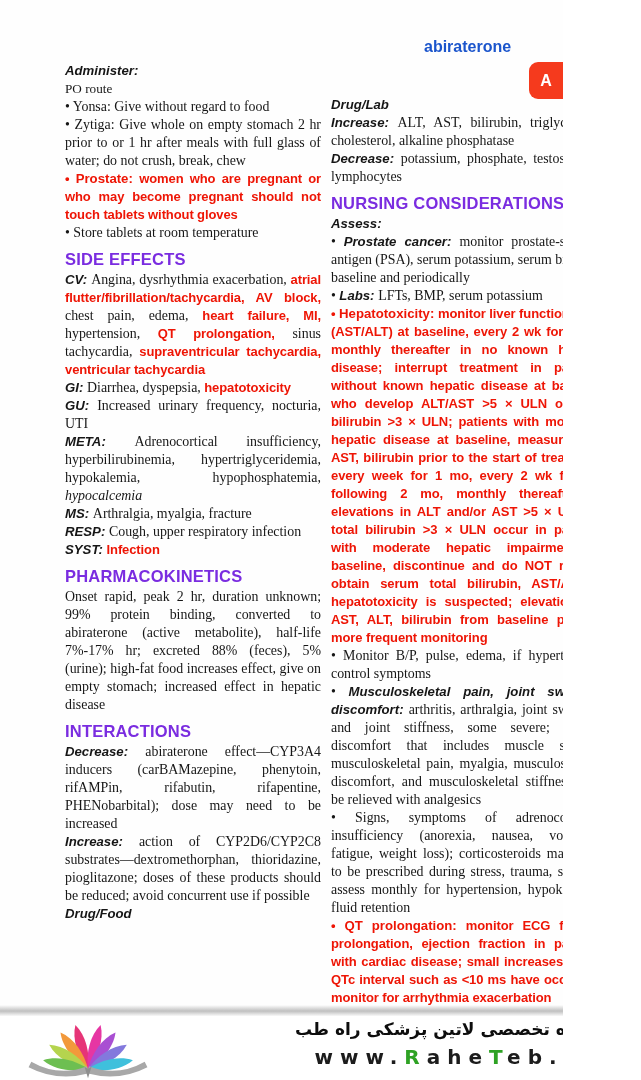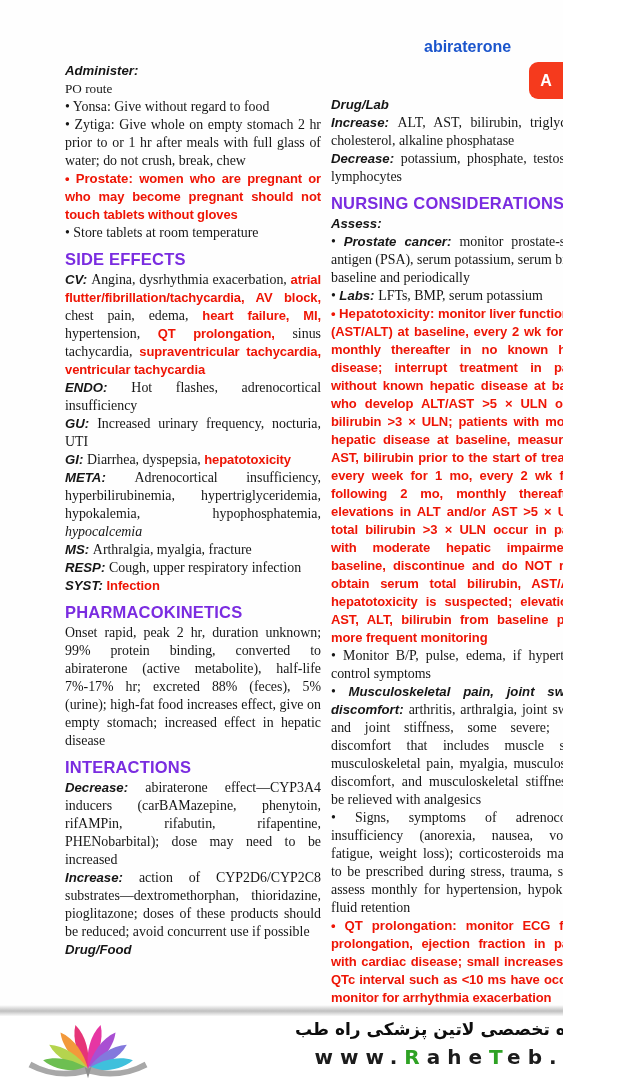--- a/index.html
+++ b/index.html
@@ -61,23 +61,22 @@
 
   <div class="col col-left" id="col-left">
       <p class="para"><span class="b">Administer:</span></p>
       <p class="para"><span class="s">PO route</span></p>
       <p class="para"><span>•  </span><span>Yonsa: Give without regard to food</span></p>
       <p class="para"><span>•  </span><span>Zytiga: Give whole on empty stomach 2 hr prior to or 1 hr after meals with full glass of water; do not crush, break, chew</span></p>
       <p class="para"><span class="r">•  </span><span class="rb">Prostate: </span><span class="r">women who are pregnant or who may become pregnant should not touch tablets without gloves</span></p>
       <p class="para"><span>•  </span><span>Store tablets at room temperature</span></p>
       <h2 class="shead">SIDE EFFECTS</h2>
       <p class="para"><span class="b">CV: </span><span>Angina, dysrhythmia exacerbation, </span><span class="r">atrial flutter/fibrillation/tachycardia, AV block, </span><span>chest pain, edema, </span><span class="r">heart failure, MI, </span><span>hypertension, </span><span class="r">QT prolongation, </span><span>sinus tachycardia, </span><span class="r">supraventricular tachycardia, ventricular tachycardia</span></p>
-      <p class="para"><span class="b">ENDO: </span><span>Hot flashes, adrenocortical insufficiency</span></p>
+      <p class="para"><span class="b">GI: </span><span>Diarrhea, dyspepsia, </span><span class="r">hepatotoxicity</span></p>
       <p class="para"><span class="b">GU: </span><span>Increased urinary frequency, nocturia, UTI</span></p>
-      <p class="para"><span class="b">GI: </span><span>Diarrhea, dyspepsia, </span><span class="r">hepatotoxicity</span></p>
       <p class="para"><span class="b">META: </span><span>Adrenocortical insufficiency, hyperbilirubinemia, hypertriglyceridemia, hypokalemia, hypophosphatemia, </span><span class="i">hypocalcemia</span></p>
       <p class="para"><span class="b">MS: </span><span>Arthralgia, myalgia, fracture</span></p>
       <p class="para"><span class="b">RESP: </span><span>Cough, upper respiratory infection</span></p>
       <p class="para"><span class="b">SYST: </span><span class="r">Infection</span></p>
       <h2 class="shead">PHARMACOKINETICS</h2>
       <p class="para"><span>Onset rapid, peak 2 hr, duration unknown; 99% protein binding, converted to abiraterone (active metabolite), half-life 7%-17% hr; excreted 88% (feces), 5% (urine); high-fat food increases effect, give on empty stomach; increased effect in hepatic disease</span></p>
       <h2 class="shead">INTERACTIONS</h2>
       <p class="para"><span class="b">Decrease: </span><span>abiraterone effect—CYP3A4 inducers (carBAMazepine, phenytoin, rifAMPin, rifabutin, rifapentine, PHENobarbital); dose may need to be increased</span></p>
       <p class="para"><span class="b">Increase: </span><span>action of CYP2D6/CYP2C8 substrates—dextromethorphan, thioridazine, pioglitazone; doses of these products should be reduced; avoid concurrent use if possible</span></p>
       <p class="para"><span class="b">Drug/Food</span></p>

